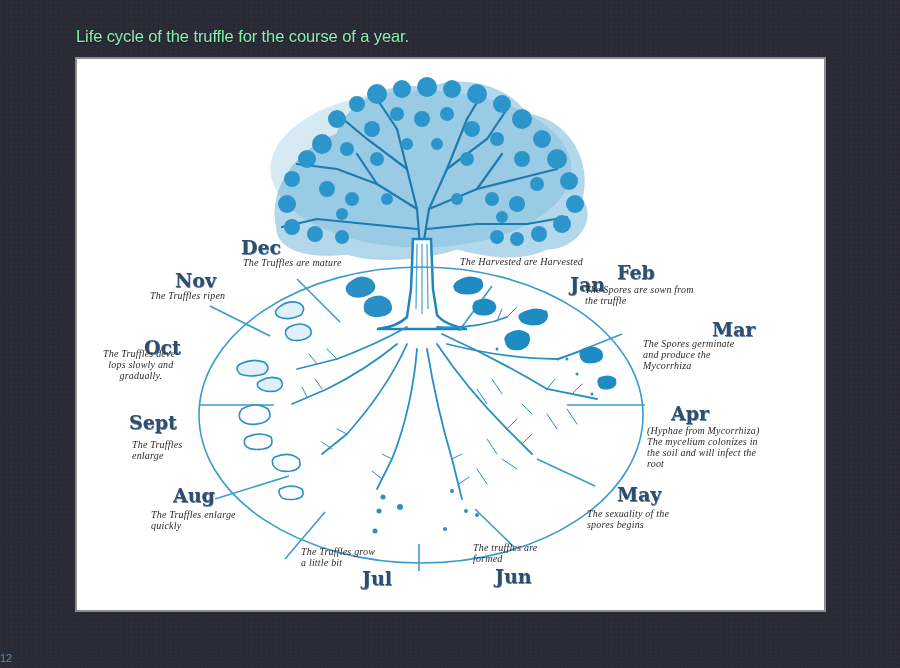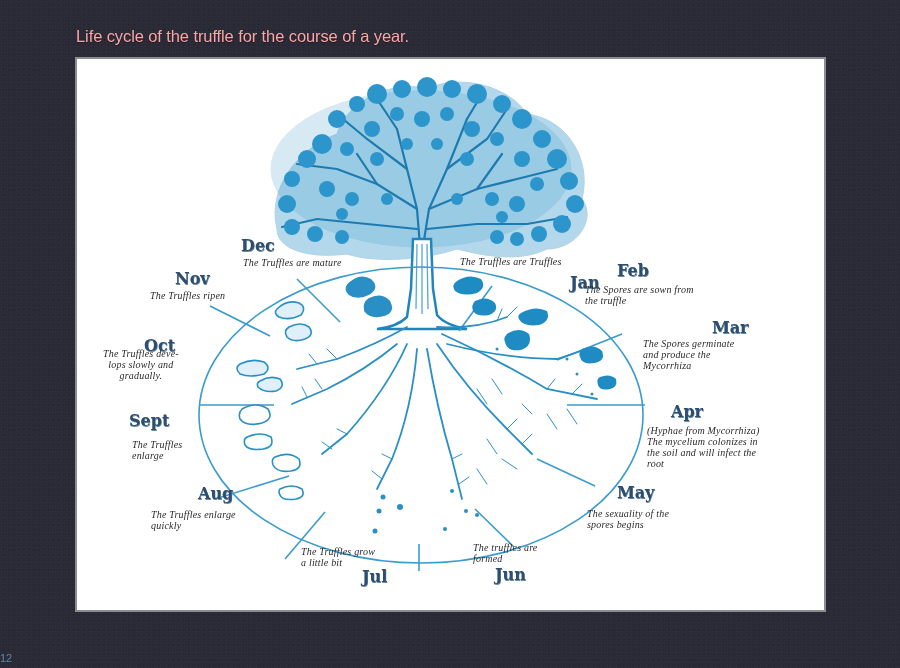--- a/index.html
+++ b/index.html
@@ -8,33 +8,33 @@
     background: #2b2a37;
     background-image:
       radial-gradient(rgba(255,255,255,0.025) 1px, transparent 1px),
       radial-gradient(rgba(0,0,0,0.12) 1px, transparent 1px);
     background-size: 3px 3px, 5px 5px;
     background-position: 0 0, 1px 2px;
     font-family: "Liberation Sans", sans-serif;
   }
   .slide-title {
     position: absolute; left: 76px; top: 27px;
-    color: #fca5a5; font-size: 16.5px; letter-spacing: -0.1px;
+    color: #86efac; font-size: 16.5px; letter-spacing: -0.1px;
     font-family: "Liberation Sans", sans-serif;
     text-shadow: 0 1px 1px rgba(0,0,0,0.4);
   }
   .figure-panel {
     position: absolute; left: 75px; top: 57px;
     width: 747px; height: 551px;
     background: #ffffff; border: 2px solid #8c8c94;
   }
   .figure-panel svg { position: absolute; left: 0; top: 0; }
   .month {
     position: absolute; font-family: "DejaVu Serif", serif; font-weight: bold;
-    color: #2d4e6e; font-size: 16px; line-height: 1;
+    color: #2d4e6e; font-size: 19px; line-height: 1;
     text-shadow: 0.5px 0.5px 0 #6a8aa6;
   }
   .caption {
     position: absolute; font-family: "Liberation Serif", serif; font-style: italic;
     color: #2a2a2a; font-size: 10px; line-height: 11px; white-space: pre-line;
     letter-spacing: 0.2px;
   }
   .page-number {
     position: absolute; left: 0; right: 16px; top: 652px; text-align: left;
     color: #5d87a6; font-size: 11px;
@@ -195,21 +195,21 @@
       <circle cx="368" cy="470" r="2"></circle>
         <circle cx="400" cy="456" r="2"></circle>
         <circle cx="490" cy="300" r="1.5"></circle>
       <circle cx="500" cy="315" r="1.5"></circle>
         <circle cx="515" cy="335" r="1.5"></circle>
         <circle cx="420" cy="290" r="1.5"></circle>
     </g>
   </svg>
 
   <div class="month" style="left:493px; top:174px;margin-top:42px;">Jan</div>
-  <div class="caption" style="left:383px; top:197px;">The Truffles are Truffles</div>
+  <div class="caption" style="left:383px; top:197px;">The Harvested are Harvested</div>
 
   <div class="month" style="left:540px; top:204px;">Feb</div>
   <div class="caption" style="left:508px; top:225px;">The Spores are sown from
 the truffle</div>
 
   <div class="month" style="left:592px; top:261px;margin-left:43px;">Mar</div>
   <div class="caption" style="left:566px; top:279px;">The Spores germinate
 and produce the
 Mycorrhiza</div>
 
@@ -224,21 +224,21 @@
 spores begins</div>
 
   <div class="month" style="left:418px; top:508px;">Jun</div>
   <div class="caption" style="left:396px; top:483px;">The truffles are
 formed</div>
 
   <div class="month" style="left:285px; top:510px;">Jul</div>
   <div class="caption" style="left:224px; top:487px;">The Truffles grow
 a little bit</div>
 
-  <div class="month" style="left:96px; top:427px;margin-left:25px;">Aug</div>
+  <div class="month" style="left:96px; top:427px;">Aug</div>
   <div class="caption" style="left:74px; top:450px;">The Truffles enlarge
 quickly</div>
 
   <div class="month" style="left:52px; top:354px;">Sept</div>
   <div class="caption" style="left:55px; top:380px;">The Truffles
 enlarge</div>
 
   <div class="month" style="left:67px; top:279px;">Oct</div>
   <div class="caption" style="left:26px; top:289px;text-align:center;">The Truffles deve-
 lops slowly and

